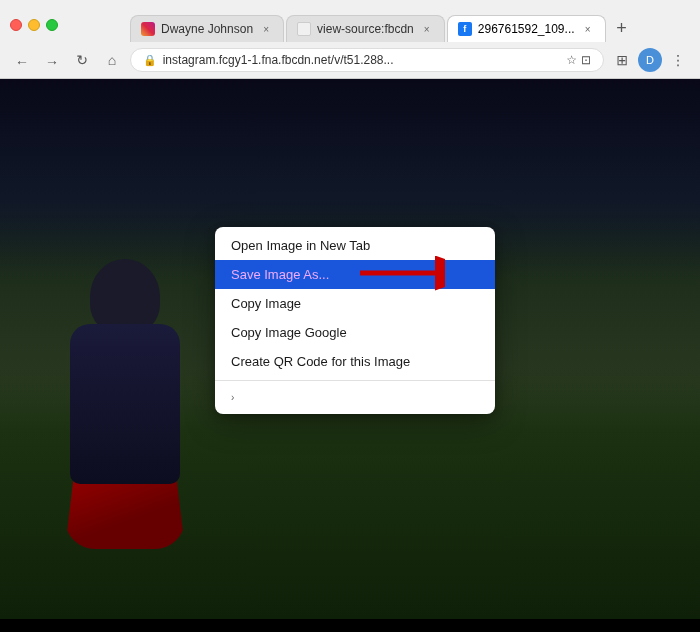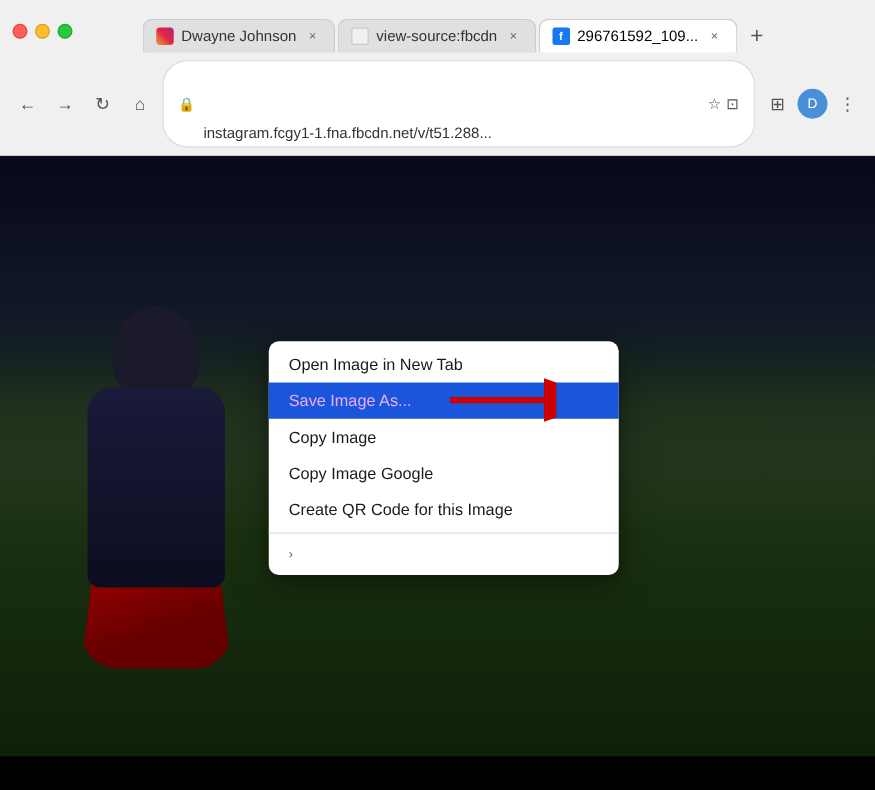--- a/index.html
+++ b/index.html
@@ -17,21 +17,21 @@
       background: #f0f0f0;
       border-bottom: 1px solid #ccc;
     }
 
     
     .title-bar {
       display: flex;
       align-items: center;
       padding: 8px 10px 0 10px;
       background: #f0f0f0;
-      gap: 6px;
+      gap: 22px;
     }
 
     .traffic-lights {
       display: flex;
       gap: 6px;
       align-items: center;
     }
 
     .traffic-light {
       width: 12px;
@@ -153,21 +153,20 @@
       color: #555;
       font-size: 11px;
     }
 
     .address-text {
       flex: 1;
       overflow: hidden;
       text-overflow: ellipsis;
       white-space: nowrap;
       font-size: 12px;
-      margin-top: 46px;
     }
 
     .address-icons {
       display: flex;
       gap: 4px;
       align-items: center;
       color: #555;
     }
 
     .toolbar-right {
@@ -184,21 +183,21 @@
       justify-content: center;
       color: #555;
       cursor: pointer;
       font-size: 14px;
       border-radius: 50%;
     }
 
     
     .page-content {
       width: 700px;
-      height: 480px;
+      height: 540px;
       position: relative;
       background: #1a1a1a;
       overflow: hidden;
     }
 
     
     .scene-bg {
       position: absolute;
       top: 0; left: 0; right: 0; bottom: 0;
       background: linear-gradient(

